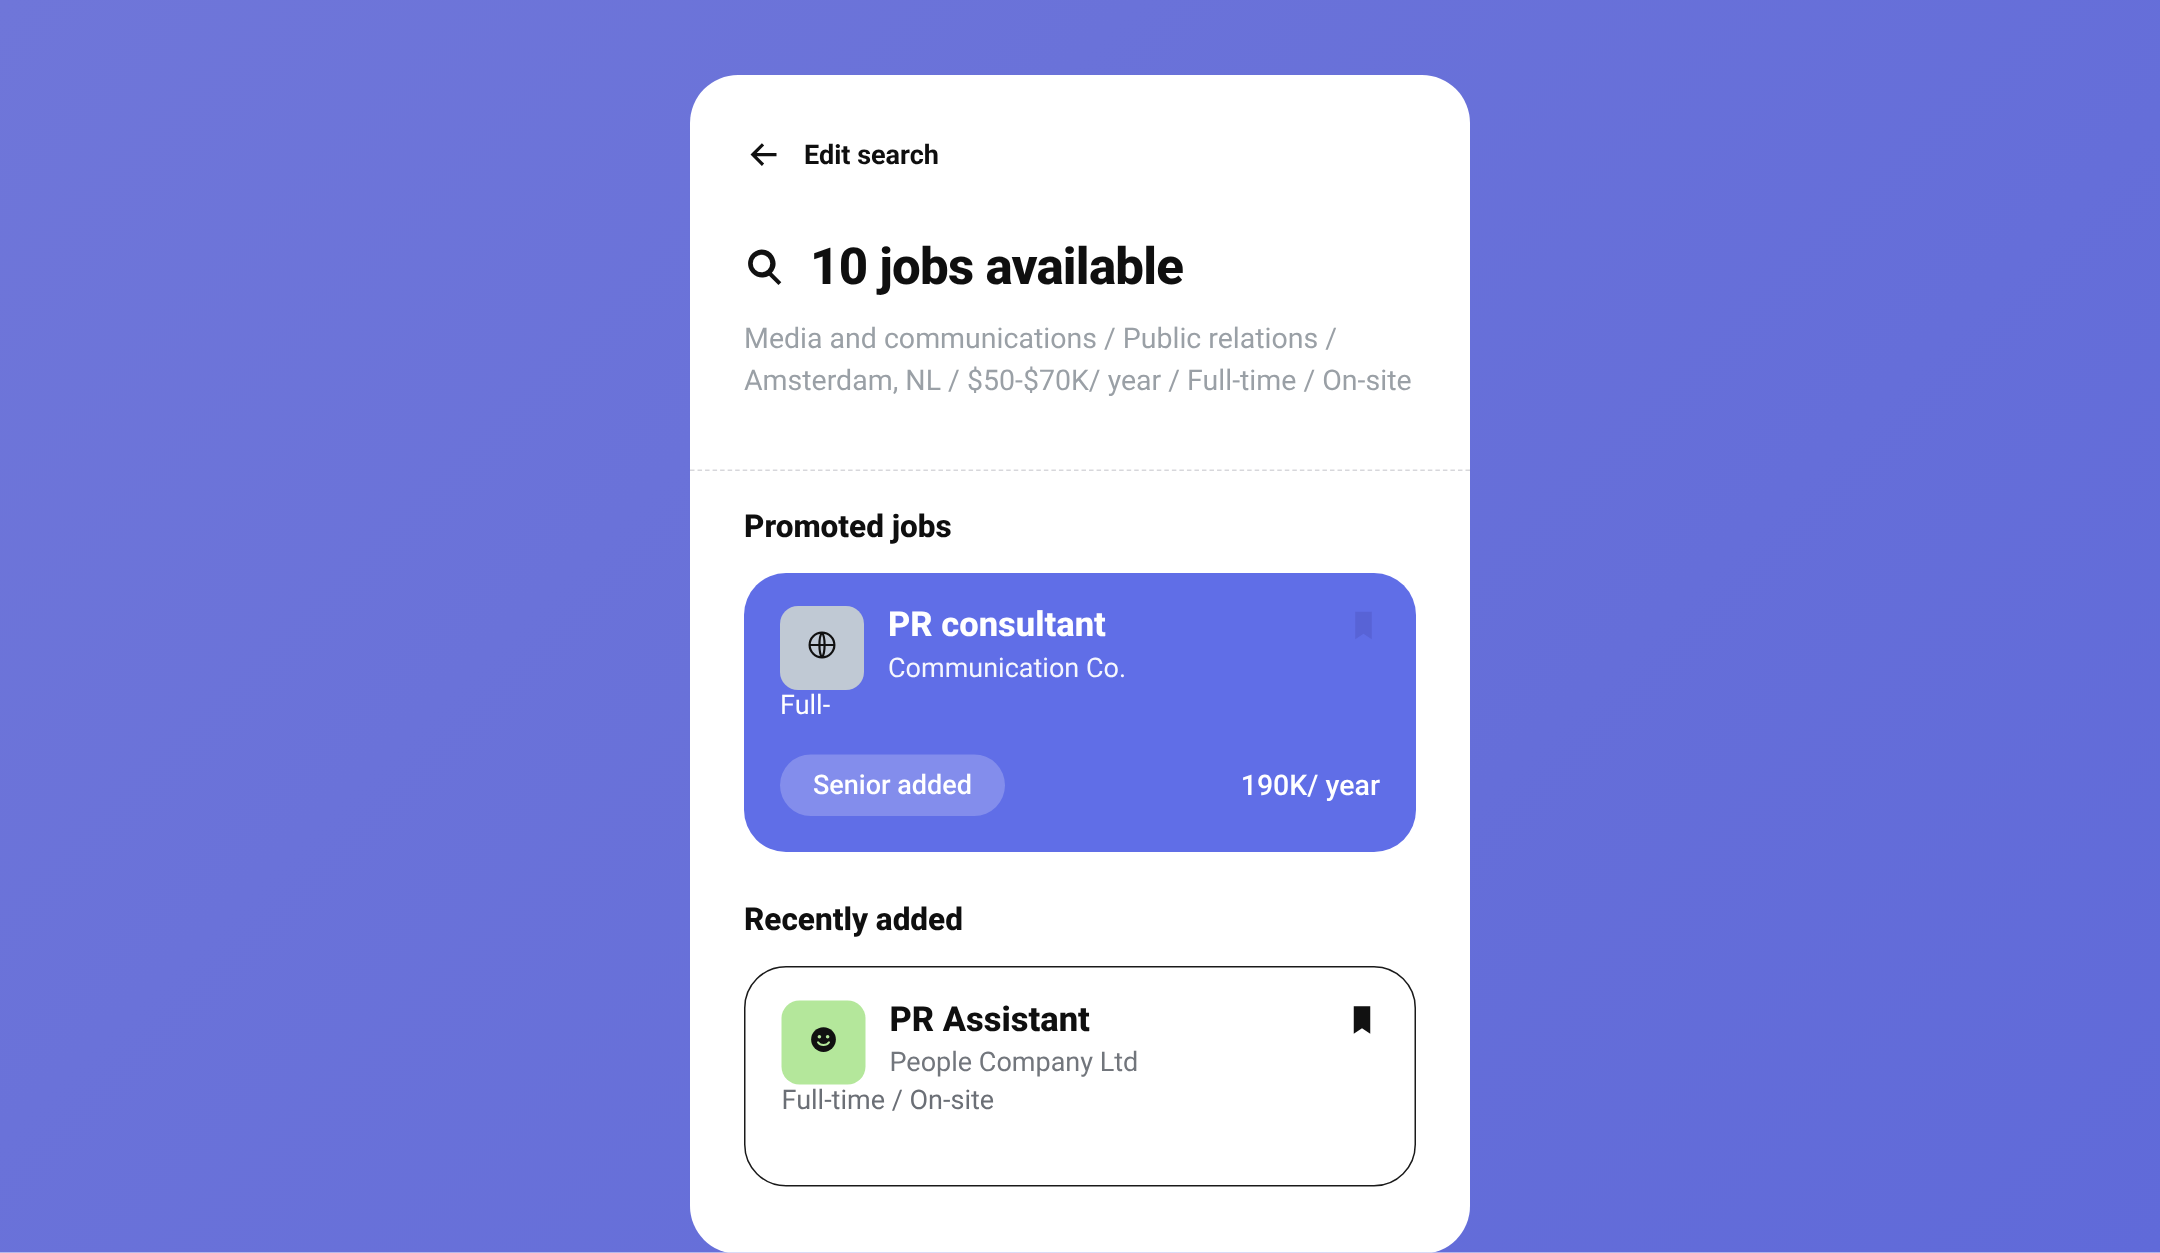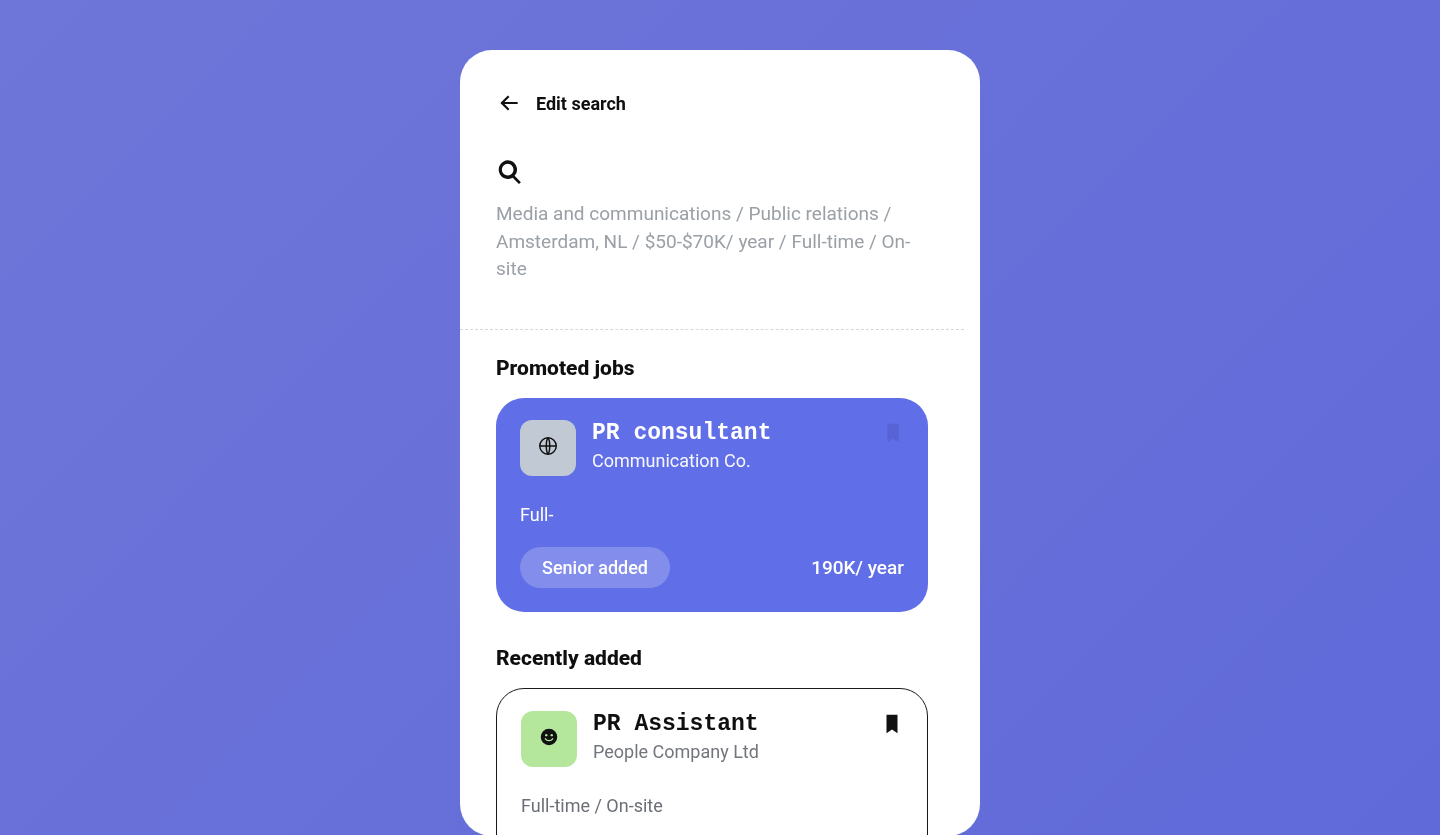--- a/index.html
+++ b/index.html
@@ -9,21 +9,21 @@
     font-family: -apple-system, BlinkMacSystemFont, "Segoe UI", Roboto, "Helvetica Neue", Arial, sans-serif;
     display: flex;
     justify-content: center;
     align-items: flex-start;
     padding-top: 50px;
   }
   .phone {
     width: 520px;
     background: #ffffff;
     border-radius: 32px;
-    padding: 40px 52px 0 36px;
+    padding: 40px 36px 0 36px;
     height: 786px;
     overflow: hidden;
     position: relative;
   }
   .back-row {
     display: flex;
     align-items: center;
     gap: 14px;
     margin-bottom: 42px;
     cursor: pointer;
@@ -86,37 +86,35 @@
     width: 56px; height: 56px;
     background: #c0c9d4;
     border-radius: 12px;
     display: flex; align-items: center; justify-content: center;
     flex: 0 0 56px;
   }
   .job-title {
     font-size: 23px;
     font-weight: 800;
     line-height: 1.15;
-    font-family: Liberation Mono, monospace;
   }
   .job-company {
     font-size: 18px;
     font-weight: 400;
     opacity: 0.95;
     margin-top: 4px;
   }
   .bookmark {
     position: absolute;
     right: 0;
     top: 0;
     width: 22px; height: 26px;
   }
   .job-meta {
     font-size: 18px;
-    margin-top: 28px;
     margin-bottom: 22px;
   }
   .card-footer {
     display: flex;
     align-items: center;
     justify-content: space-between;
   }
   .pill {
     background: rgba(255,255,255,0.22);
     color: #ffffff;
@@ -158,20 +156,21 @@
     </span>
     <span class="back-label">Edit search</span>
   </div>
 
   <div class="title-row">
     <span class="search-ic">
       <svg viewBox="0 0 24 24" width="28" height="28">
           <path d="M10 2a8 8 0 015.93 13.32l5.38 5.38-1.61 1.61-5.38-5.38A8 8 0 1110 2zm0 3a5 5 0 100 10 5 5 0 000-10z" fill="#111"></path>
         </svg>
     </span>
+    <h1 class="title">10 jobs available</h1>
   </div>
 
   <p class="filters">Media and communications / Public relations / Amsterdam, NL / $50-$70K/ year / Full-time / On-site</p>
 
   <hr class="divider">
 
   <h2 class="section-title">Promoted jobs</h2>
 
   <div class="card-promoted">
     <div class="card-head">

